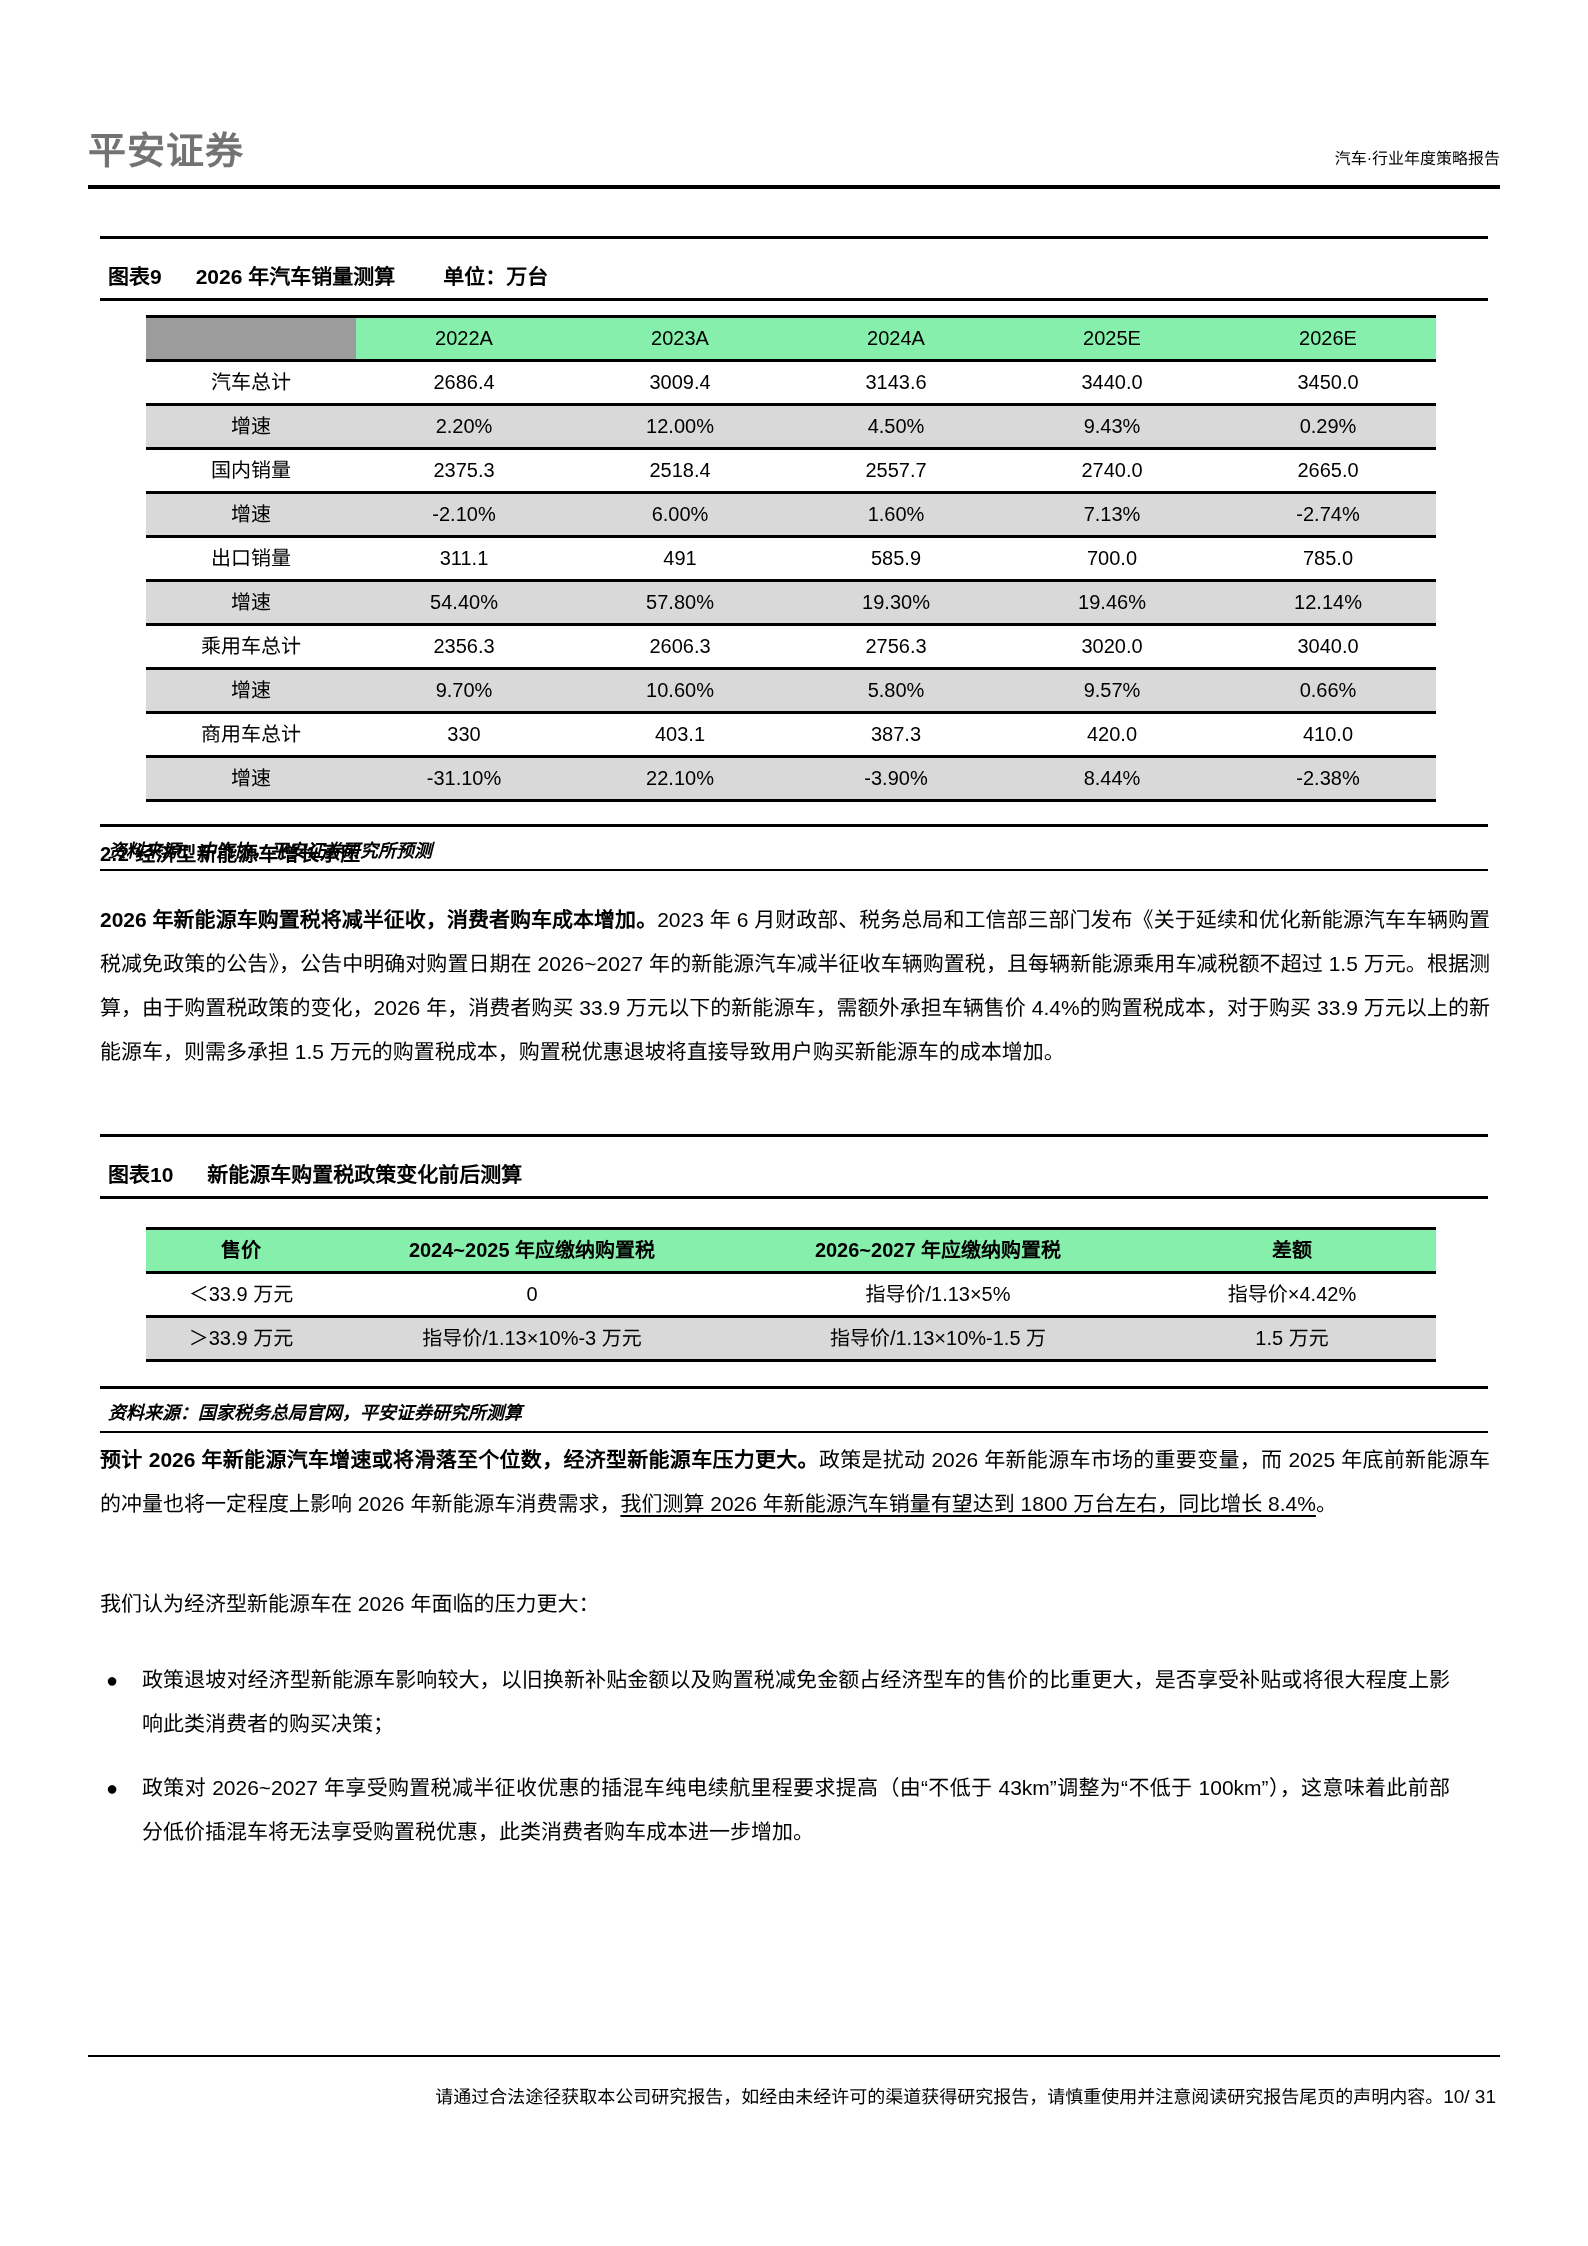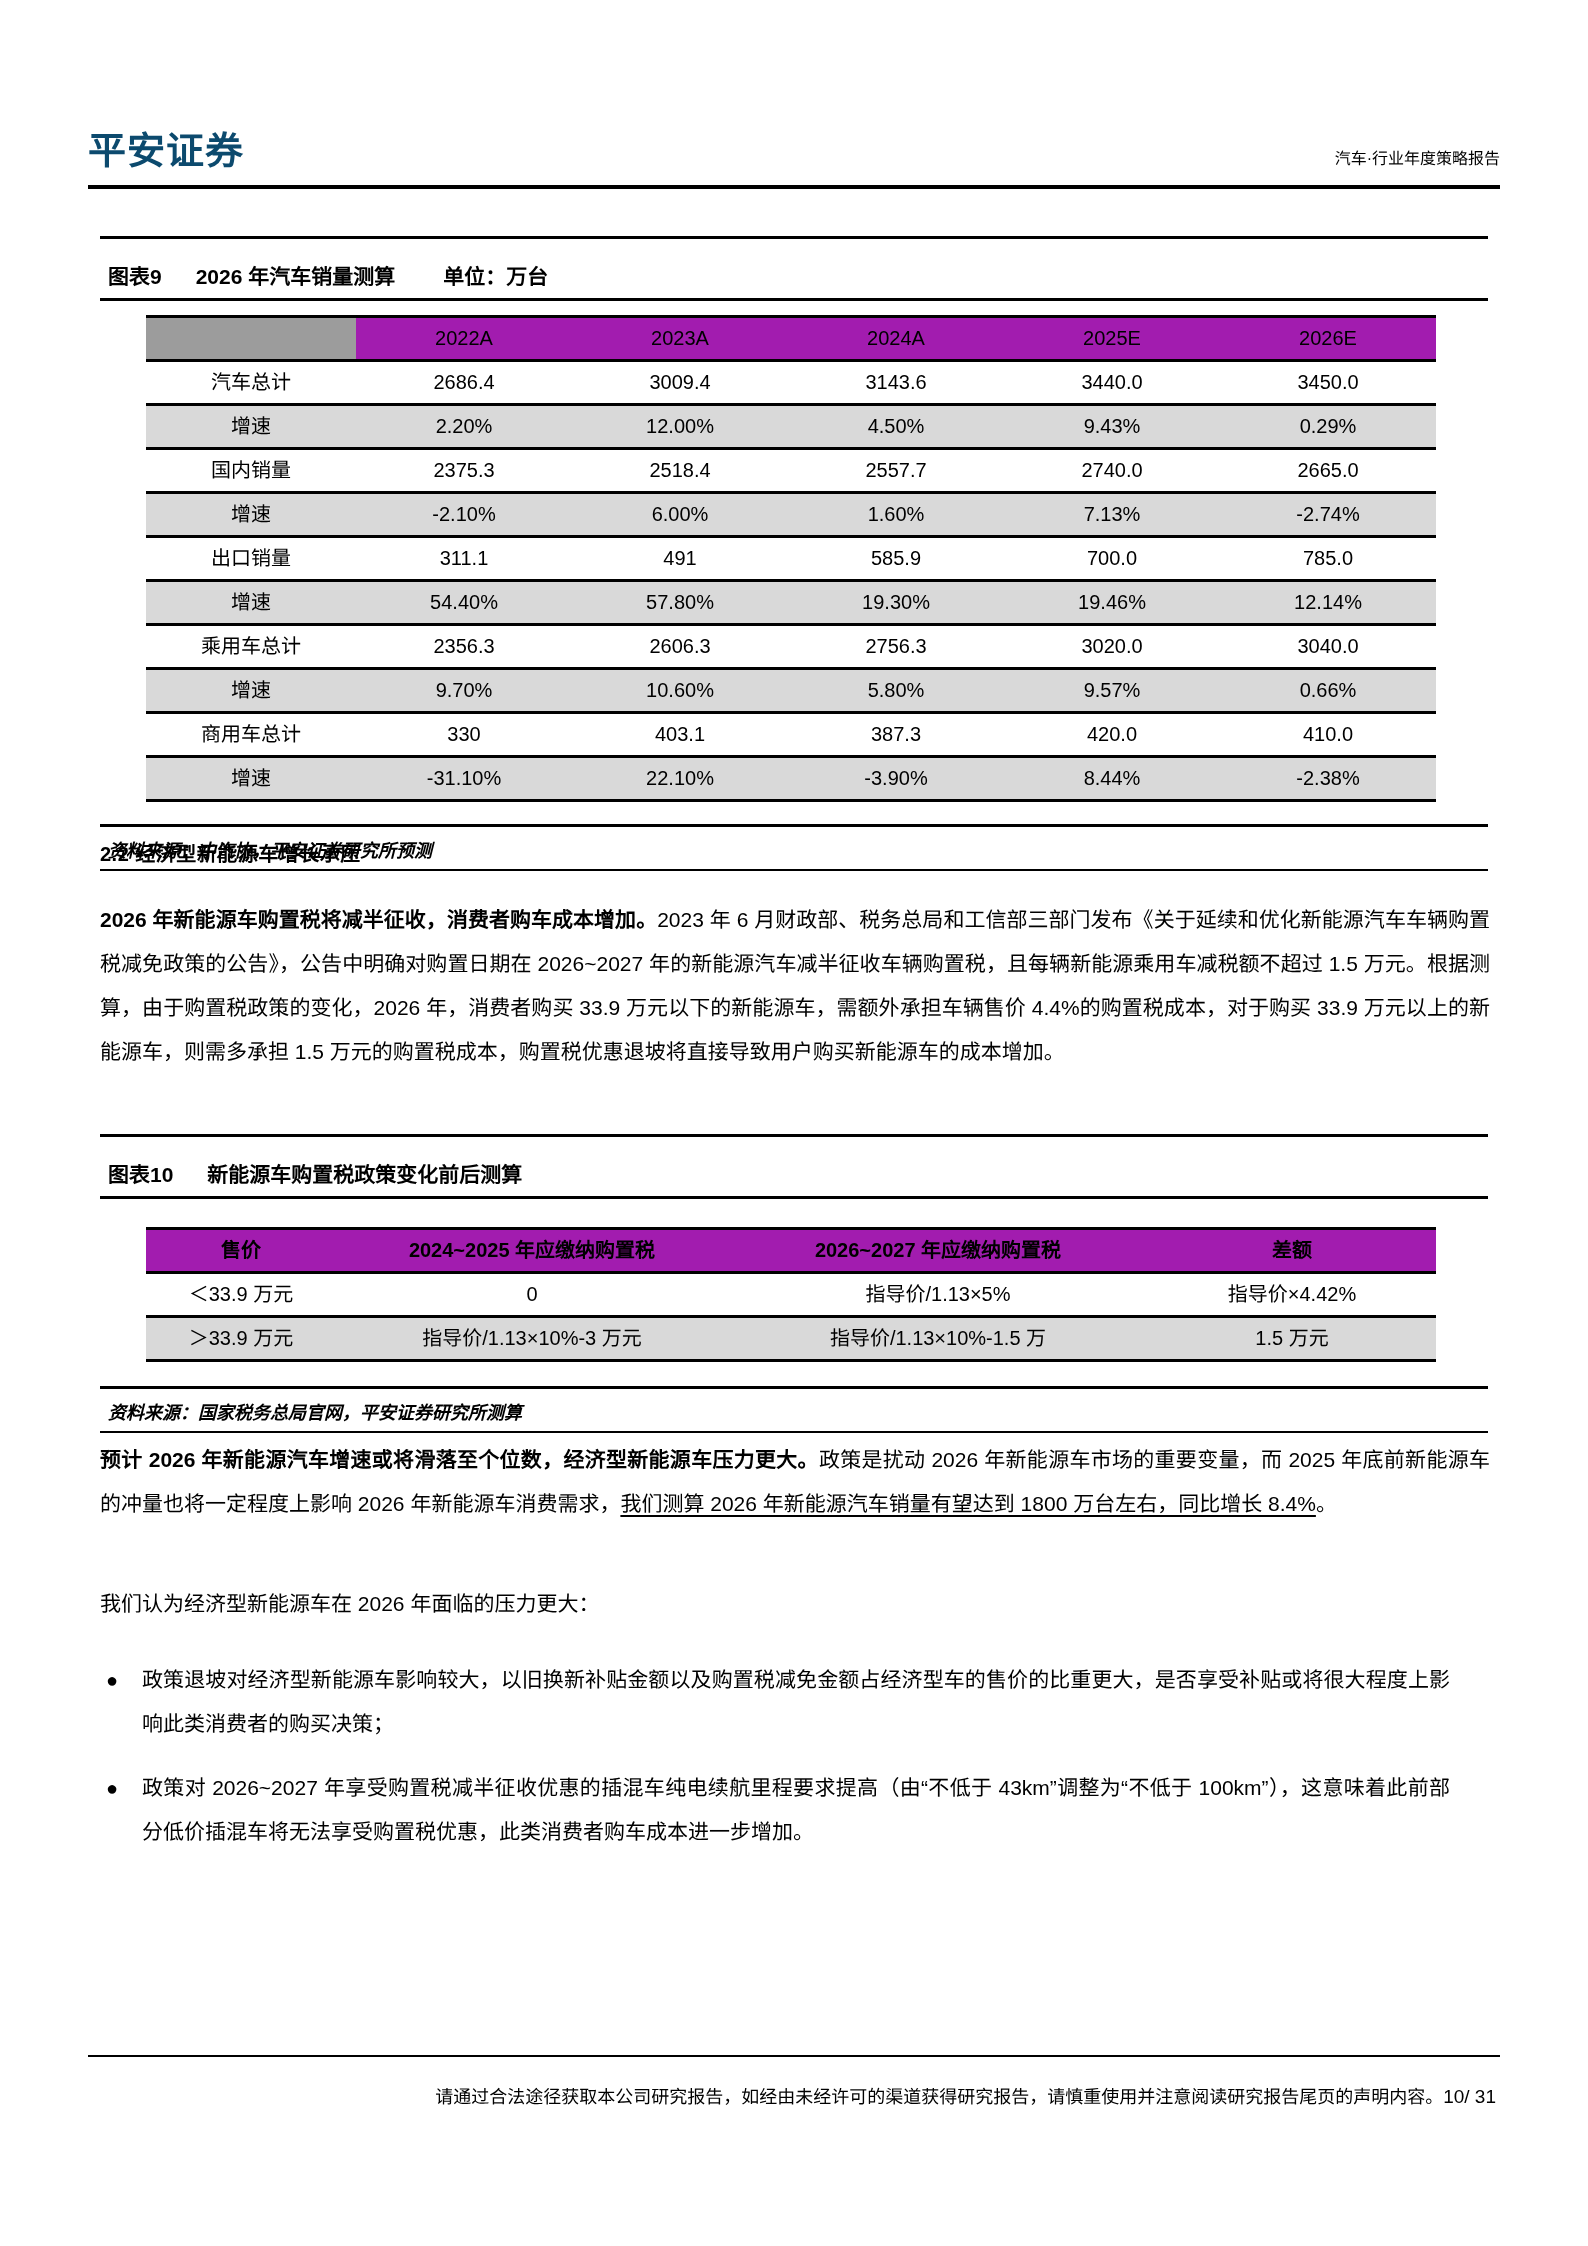--- a/index.html
+++ b/index.html
@@ -30,21 +30,21 @@
     width: 1412px;
     height: 62px;
     display: flex;
     align-items: flex-end;
     justify-content: space-between;
   }
   .brand-logo {
     font-size: 38px;
     font-weight: bold;
     letter-spacing: 1px;
-    color: #0c4a6e;
+    color: #737373;
     line-height: 1;
     font-family: "DejaVu Sans", "Liberation Sans", sans-serif;
   }
   .header-right {
     font-size: 16px;
     color: #000000;
     line-height: 1;
     padding-bottom: 3px;
   }
   .header-rule {
@@ -120,21 +120,21 @@
   table.data td, table.data th {
     border: 0;
     padding: 0;
     height: 41px;
     text-align: center;
     vertical-align: middle;
     font-weight: normal;
     line-height: 41px;
   }
   table.data thead th {
-    background: #a21caf;
+    background: #86efac;
     color: #000000;
     font-weight: normal;
     border-top: 3px solid #000;
     border-bottom: 3px solid #000;
   }
   table.data tbody tr.shade td {
     background: #D9D9D9;
   }
   table.data tbody tr.plain td {
     background: #FFFFFF;

